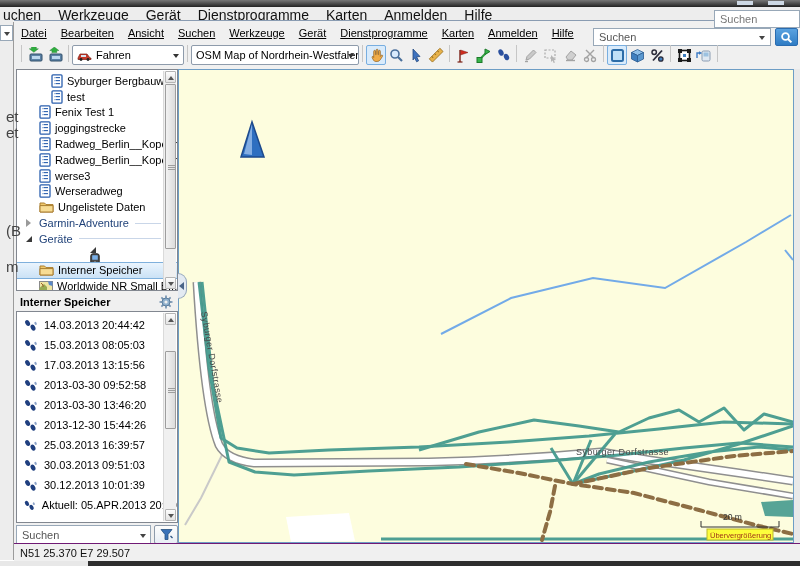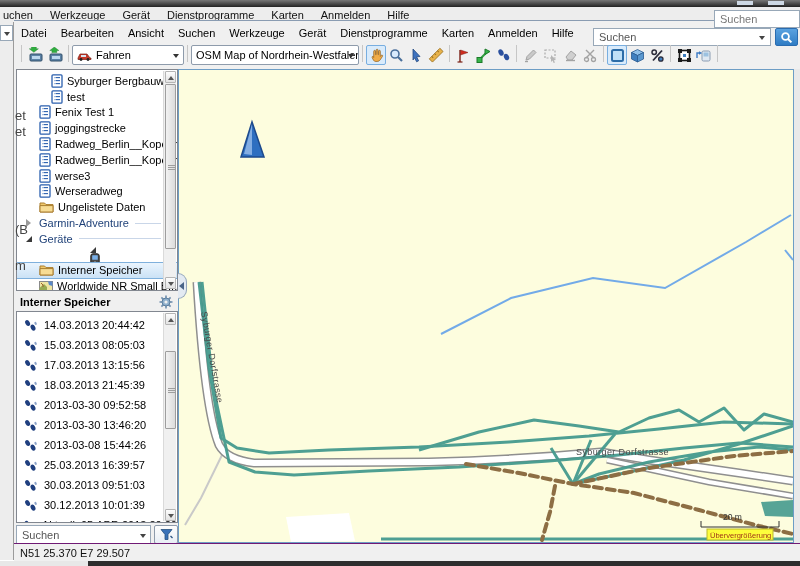--- a/index.html
+++ b/index.html
@@ -6,36 +6,36 @@
   html,body { background:#555; }
   body { font-family:"Liberation Sans", sans-serif; }
   .screen { position:relative; width:800px; height:566px; background:#f0f0f0; overflow:hidden; font-size:11px; color:#000; }
 
   
   .bg-titlebar { position:absolute; left:0; top:0; width:800px; height:7px;
     background:linear-gradient(#777, #222); }
   .bg-titlebar .frag { position:absolute; top:1px; height:4px; background:#cdd8e4; }
   .bg-menubar { position:absolute; left:0; top:7px; width:800px; height:15px; background:#ededed;
     display:flex; gap:17px; align-items:center; padding-left:3px; white-space:nowrap; overflow:hidden; }
-  .bg-menubar .menu-item { font-size:11px; color:#111; }
+  .bg-menubar .menu-item { font-size:14px; color:#111; }
   .bg-search { position:absolute; left:714px; top:10px; width:86px; height:18px; background:#fff;
     border:1px solid #98a8b8; color:#777; padding:2px 0 0 5px; z-index:3; }
   .bg-left-strip { position:absolute; left:0; top:22px; width:14px; height:538px; background:#ededed;
     border-right:1px solid #9b9b9b; z-index:2; }
   .bg-combo-frag { position:absolute; left:0; top:3px; width:13px; height:16px; background:#fff; border:1px solid #98a8b8; }
   .bg-combo-frag i { position:absolute; left:3px; top:6px; width:0; height:0;
     border-left:3px solid transparent; border-right:3px solid transparent; border-top:4px solid #444; }
-  .edge-frag { position:absolute; left:15px; font-size:13px; color:#444; }
+  .edge-frag { position:absolute; left:6px; font-size:15px; color:#444; }
 
   
   .window { position:absolute; left:14px; top:20px; width:786px; height:540px; background:#f0f0f0;
     border-top:1px solid #8a9cb2; z-index:1; }
 
   .menubar { position:absolute; left:0; top:0; width:575px; height:24px; display:flex; gap:14px;
-    align-items:center; padding-left:7px; white-space:nowrap; overflow:hidden; }
+    align-items:center; padding-left:7px; white-space:nowrap; overflow:hidden;text-decoration:underline; }
   .menu-item { cursor:default; }
 
   .search-combo { position:absolute; left:579px; top:7px; width:178px; height:18px; background:#fff;
     border:1px solid #98a8b8; display:flex; align-items:center; padding-left:5px; color:#555; }
   .search-combo .arr { position:absolute; right:5px; top:7px; width:0; height:0;
     border-left:3px solid transparent; border-right:3px solid transparent; border-top:4px solid #444; }
   .search-btn { position:absolute; left:761px; top:7px; width:23px; height:18px;
     background:linear-gradient(#5aa2e0,#2f7cc4); border:1px solid #2a6cb0; border-radius:2px;
     display:flex; align-items:center; justify-content:center; }
 
@@ -615,28 +615,20 @@
 
         <div class="mem-row">
           <svg width="15" height="13" viewBox="0 0 15 13">
             <ellipse cx="4.6" cy="4" rx="2.2" ry="3.2" transform="rotate(-28 4.6 4)" fill="#1f3f7f"></ellipse>
             <ellipse cx="10" cy="8.6" rx="2.2" ry="3.2" transform="rotate(-28 10 8.6)" fill="#1f3f7f"></ellipse>
             <ellipse cx="12.6" cy="4.4" rx="1.1" ry="1.6" transform="rotate(-28 12.6 4.4)" fill="#8ca3c8"></ellipse>
           </svg>
           <span class="lbl">17.03.2013 13:15:56</span>
         </div>
 
-        <div class="mem-row">
-          <svg width="15" height="13" viewBox="0 0 15 13">
-            <ellipse cx="4.6" cy="4" rx="2.2" ry="3.2" transform="rotate(-28 4.6 4)" fill="#1f3f7f"></ellipse>
-            <ellipse cx="10" cy="8.6" rx="2.2" ry="3.2" transform="rotate(-28 10 8.6)" fill="#1f3f7f"></ellipse>
-            <ellipse cx="12.6" cy="4.4" rx="1.1" ry="1.6" transform="rotate(-28 12.6 4.4)" fill="#8ca3c8"></ellipse>
-          </svg>
-          <span class="lbl">18.03.2013 21:45:39</span>
-        </div>
 
         <div class="mem-row">
           <svg width="15" height="13" viewBox="0 0 15 13">
             <ellipse cx="4.6" cy="4" rx="2.2" ry="3.2" transform="rotate(-28 4.6 4)" fill="#1f3f7f"></ellipse>
             <ellipse cx="10" cy="8.6" rx="2.2" ry="3.2" transform="rotate(-28 10 8.6)" fill="#1f3f7f"></ellipse>
             <ellipse cx="12.6" cy="4.4" rx="1.1" ry="1.6" transform="rotate(-28 12.6 4.4)" fill="#8ca3c8"></ellipse>
           </svg>
           <span class="lbl">2013-03-30 09:52:58</span>
         </div>
 
@@ -648,21 +640,21 @@
           </svg>
           <span class="lbl">2013-03-30 13:46:20</span>
         </div>
 
         <div class="mem-row">
           <svg width="15" height="13" viewBox="0 0 15 13">
             <ellipse cx="4.6" cy="4" rx="2.2" ry="3.2" transform="rotate(-28 4.6 4)" fill="#1f3f7f"></ellipse>
             <ellipse cx="10" cy="8.6" rx="2.2" ry="3.2" transform="rotate(-28 10 8.6)" fill="#1f3f7f"></ellipse>
             <ellipse cx="12.6" cy="4.4" rx="1.1" ry="1.6" transform="rotate(-28 12.6 4.4)" fill="#8ca3c8"></ellipse>
           </svg>
-          <span class="lbl">2013-03-08 15:44:26</span>
+          <span class="lbl">2013-12-30 15:44:26</span>
         </div>
 
         <div class="mem-row">
           <svg width="15" height="13" viewBox="0 0 15 13">
             <ellipse cx="4.6" cy="4" rx="2.2" ry="3.2" transform="rotate(-28 4.6 4)" fill="#1f3f7f"></ellipse>
             <ellipse cx="10" cy="8.6" rx="2.2" ry="3.2" transform="rotate(-28 10 8.6)" fill="#1f3f7f"></ellipse>
             <ellipse cx="12.6" cy="4.4" rx="1.1" ry="1.6" transform="rotate(-28 12.6 4.4)" fill="#8ca3c8"></ellipse>
           </svg>
           <span class="lbl">25.03.2013 16:39:57</span>
         </div>

